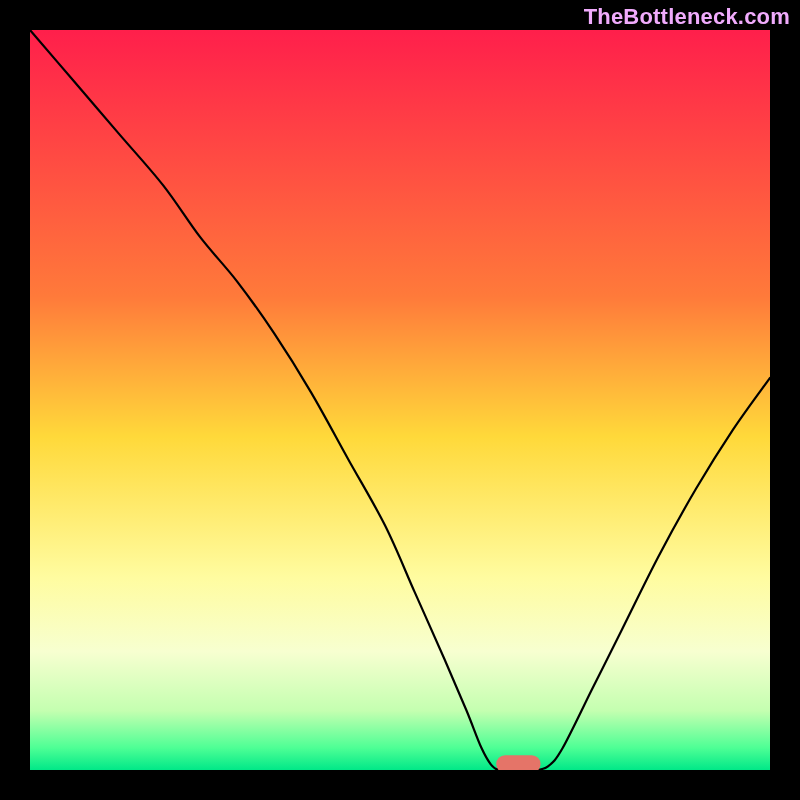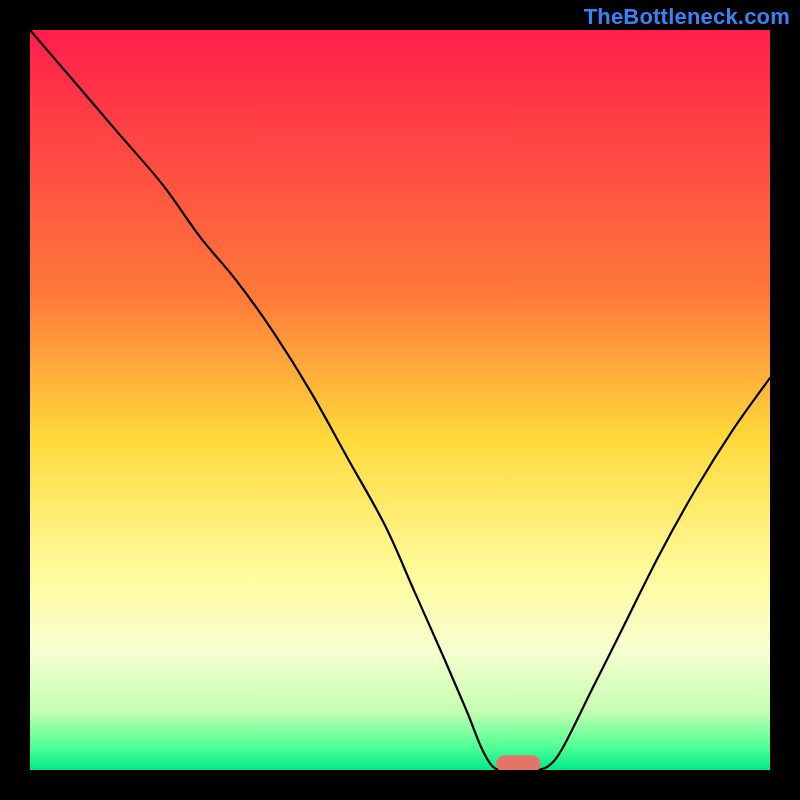--- a/index.html
+++ b/index.html
@@ -14,21 +14,21 @@
   .frame {
     position: relative;
     width: 800px;
     height: 800px;
     background: #000;
   }
   .watermark {
     position: absolute;
     top: 4px;
     right: 10px;
-    color: #3b82f6;
+    color: #f0abfc;
     font-size: 22px;
     font-weight: 600;
     letter-spacing: 0.2px;
     z-index: 10;
   }
   .plot-area {
     position: absolute;
     left: 30px;
     top: 30px;
     width: 740px;

